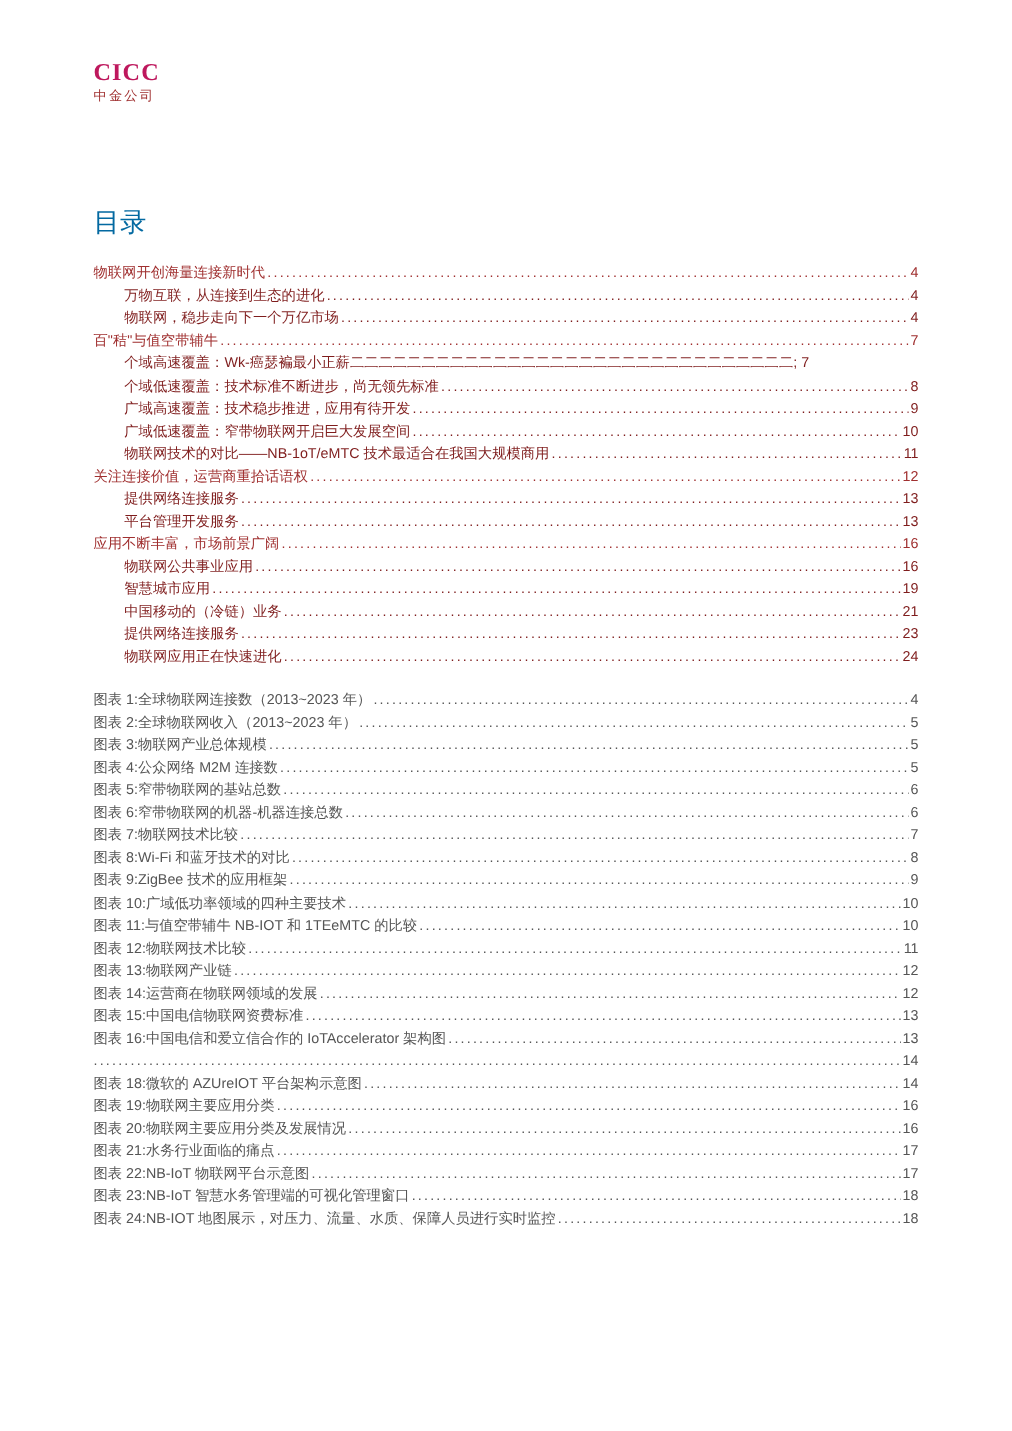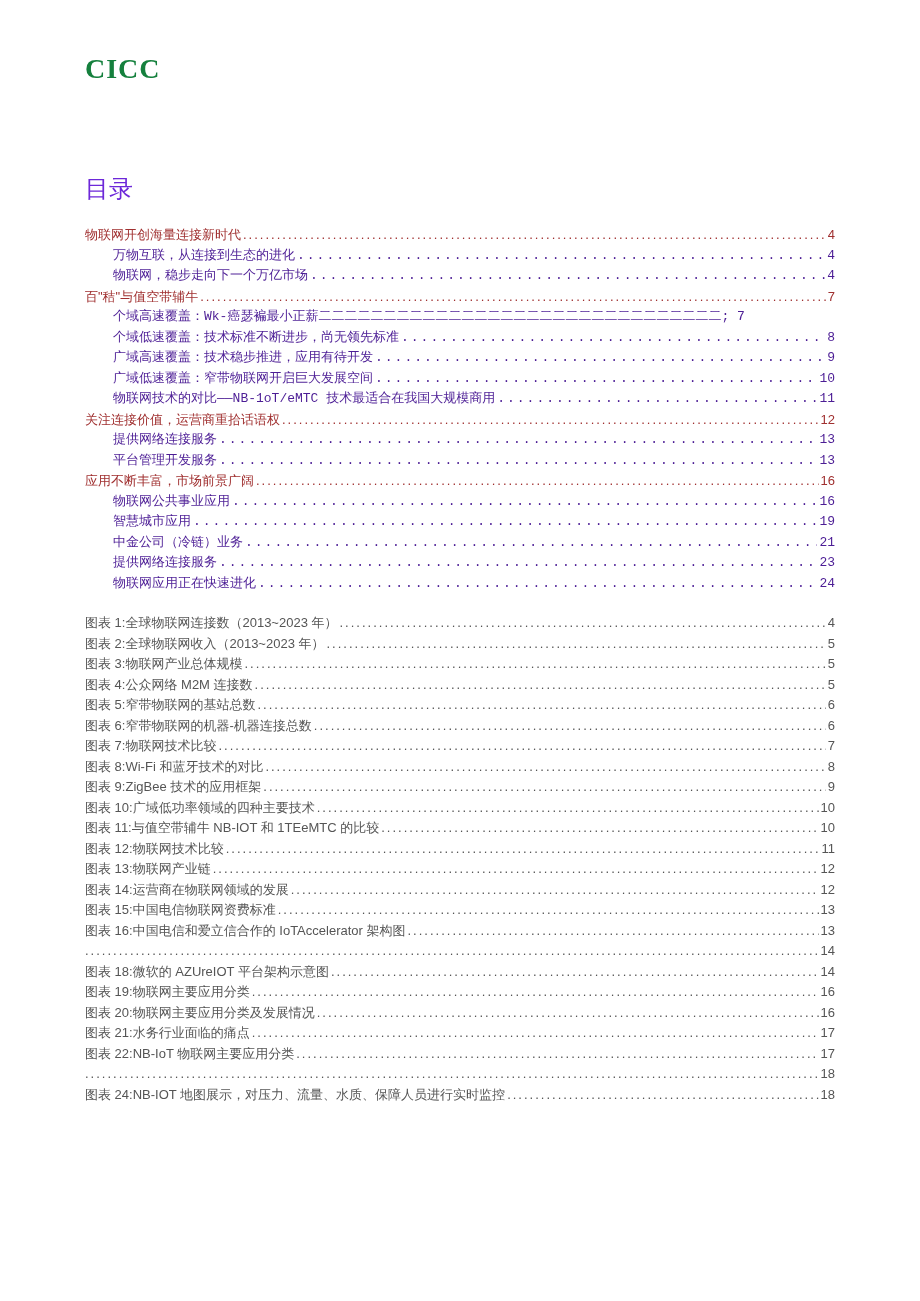--- a/index.html
+++ b/index.html
@@ -16,35 +16,35 @@
       font-size: 13px;
     }
     .page {
       padding: 55px 85px 60px 85px;
     }
     .logo-block {
       margin-bottom: 90px;
     }
     .logo-en {
       font-family: Georgia, "Times New Roman", serif;
-      font-size: 28px;
+      font-size: 22px;
       font-weight: bold;
-      color: #15803d;
+      color: #be185d;
       letter-spacing: 1px;
       line-height: 1;
     }
     .logo-cn {
       font-size: 12px;
       color: #a03030;
       letter-spacing: 2px;
       margin-top: 2px;
     }
     .section-heading {
       font-size: 24px;
-      color: #6d28d9;
+      color: #0369a1;
       margin-bottom: 20px;
       font-weight: normal;
     }
     .section-heading-figures {
       margin-top: 85px;
     }
     .toc-list, .fig-list {
       margin-bottom: 20px;
     }
     .toc-row {
@@ -76,36 +76,36 @@
     .level-1 .toc-dots,
     .level-1 .toc-page {
       color: #a03030;
     }
     .level-2 {
       padding-left: 28px;
     }
     .level-2 .toc-label,
     .level-2 .toc-dots,
     .level-2 .toc-page {
-      color: #4c1d95;
-      font-family: Liberation Mono, monospace;
+      color: #7f1d1d;
     }
     .fig-row .toc-label,
     .fig-row .toc-dots,
     .fig-row .toc-page {
       color: #555555;
     }
   </style>
 </head>
 <body>
 
 <div class="page">
 
   <div class="logo-block">
     <div class="logo-en">CICC</div>
+    <div class="logo-cn">中金公司</div>
   </div>
 
   <h2 class="section-heading">目录</h2>
   <div class="toc-list" id="toc-list">
       <div class="toc-row level-1">
         <span class="toc-label">物联网开创海量连接新时代</span>
         <span class="toc-dots"></span>
         <span class="toc-page">4</span>
       </div>
       <div class="toc-row level-2">
@@ -170,21 +170,21 @@
         <span class="toc-label">物联网公共事业应用</span>
         <span class="toc-dots"></span>
         <span class="toc-page">16</span>
       </div>
       <div class="toc-row level-2">
         <span class="toc-label">智慧城市应用</span>
         <span class="toc-dots"></span>
         <span class="toc-page">19</span>
       </div>
       <div class="toc-row level-2">
-        <span class="toc-label">中金公司（冷链）业务</span>
+        <span class="toc-label">中国移动的（冷链）业务</span>
         <span class="toc-dots"></span>
         <span class="toc-page">21</span>
       </div>
       <div class="toc-row level-2">
         <span class="toc-label">提供网络连接服务</span>
         <span class="toc-dots"></span>
         <span class="toc-page">23</span>
       </div>
       <div class="toc-row level-2">
         <span class="toc-label">物联网应用正在快速进化</span>
@@ -292,25 +292,26 @@
         <span class="toc-label">图表 20:物联网主要应用分类及发展情况</span>
         <span class="toc-dots"></span>
         <span class="toc-page">16</span>
       </div>
       <div class="toc-row fig-row">
         <span class="toc-label">图表 21:水务行业面临的痛点</span>
         <span class="toc-dots"></span>
         <span class="toc-page">17</span>
       </div>
       <div class="toc-row fig-row">
-        <span class="toc-label">图表 22:NB-IoT 物联网主要应用分类</span>
+        <span class="toc-label">图表 22:NB-IoT 物联网平台示意图</span>
         <span class="toc-dots"></span>
         <span class="toc-page">17</span>
       </div>
       <div class="toc-row fig-row">
+        <span class="toc-label">图表 23:NB-IoT 智慧水务管理端的可视化管理窗口</span>
         <span class="toc-dots"></span>
         <span class="toc-page">18</span>
       </div>
       <div class="toc-row fig-row">
         <span class="toc-label">图表 24:NB-IOT 地图展示，对压力、流量、水质、保障人员进行实时监控</span>
         <span class="toc-dots"></span>
         <span class="toc-page">18</span>
       </div>
     </div>
 

